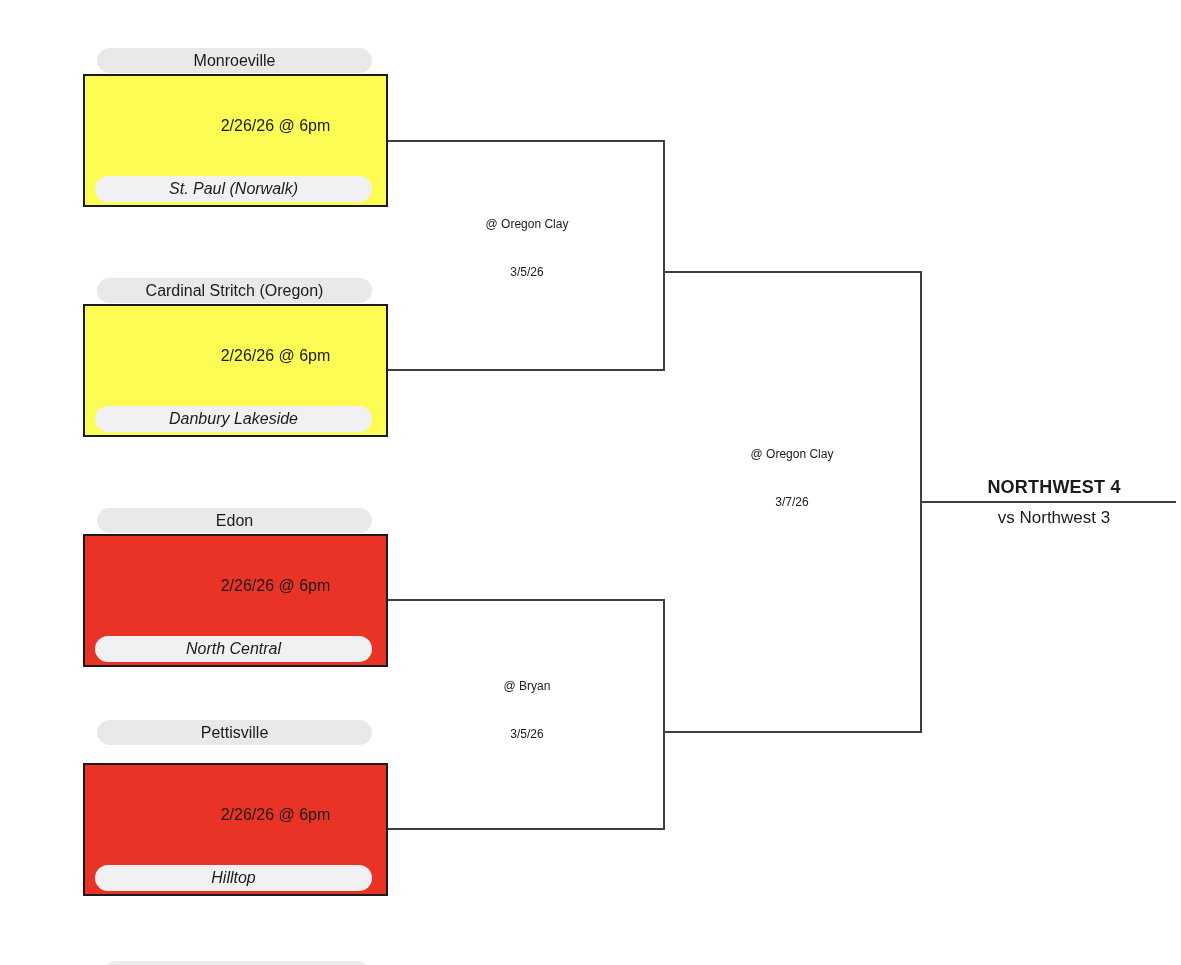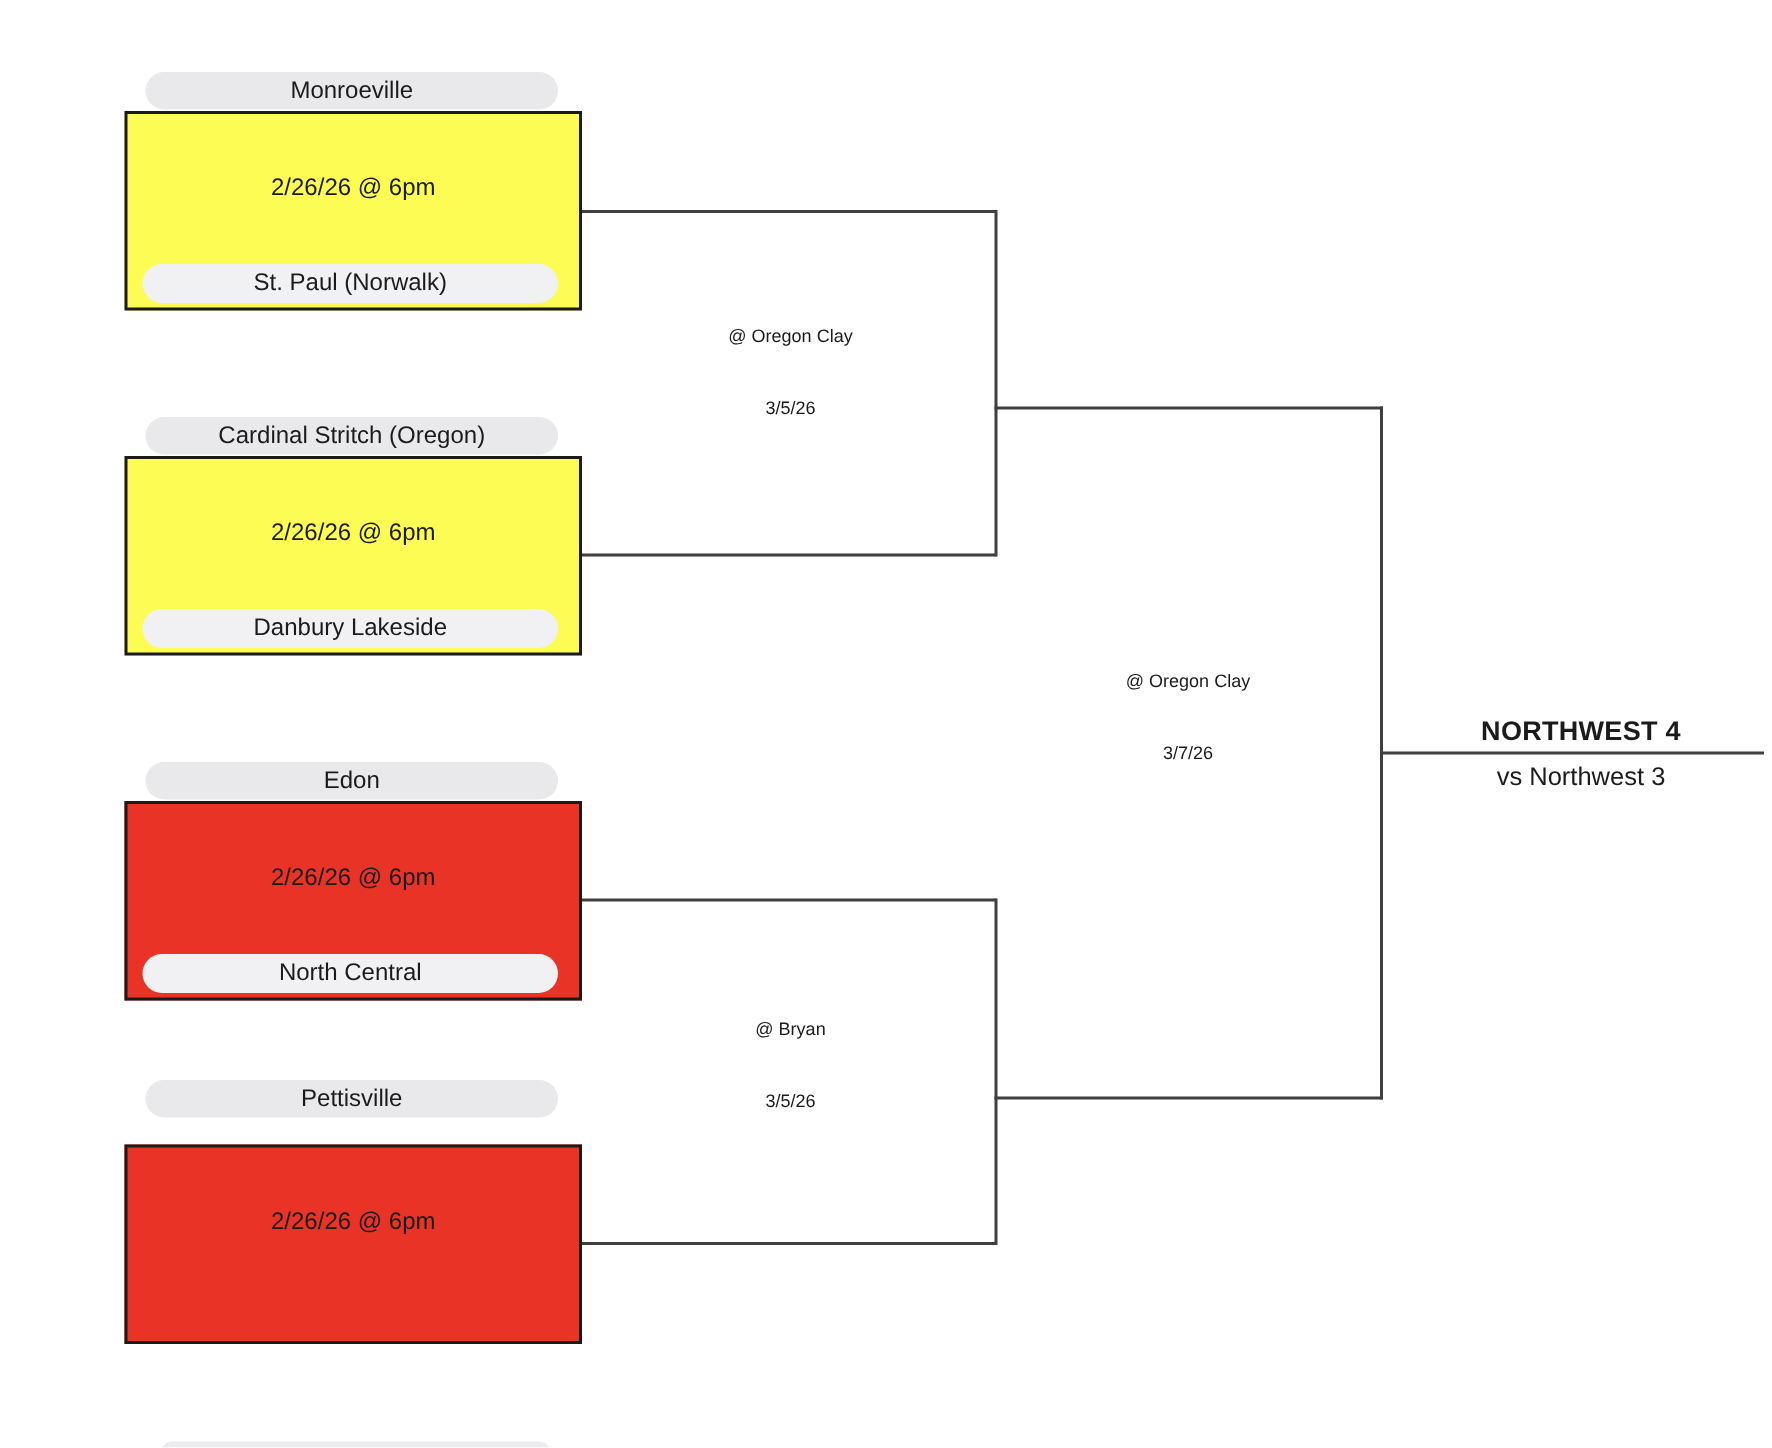--- a/index.html
+++ b/index.html
@@ -21,35 +21,37 @@
     line-height: 25px;
     height: 25px;
     white-space: nowrap;
     overflow: hidden;
   }
   .pill.inner {
     background: #f1f1f3;
     line-height: 26px;
     height: 26px;
     border-radius: 13px;
+    font-style: italic;
   }
   .box {
     position: absolute;
     width: 301px;
     height: 129px;
     border: 2px solid #1b1b1b;
   }
   .box .date {
     position: absolute;
     top: 40px;
     left: 0;
     width: 100%;
     text-align: center;
     font-size: 16px;
     line-height: 20px;
+    padding-left: 40px;
   }
   .box .pill.inner {
     left: 10px;
     width: 277px;
     bottom: 3px;
   }
   .line {
     position: absolute;
     background: #3f3f3f;
   }
@@ -110,20 +112,21 @@
 
   <div class="pill" style="left:97px; top:508px; width:275px;">Edon</div>
   <div class="box" style="left: 83px; top: 534px; background: rgb(233, 51, 39);">
     <div class="date">2/26/26 @ 6pm</div>
     <div class="pill inner">North Central</div>
   </div>
 
   <div class="pill" style="left:97px; top:720px; width:275px;">Pettisville</div>
   <div class="box" style="left: 83px; top: 763px; background: rgb(233, 51, 39);">
     <div class="date">2/26/26 @ 6pm</div>
+    <div class="pill inner">Hilltop</div>
   </div>
 
   <div class="line h" style="left:388px; top:140px; width:276px;"></div>
   <div class="line h" style="left:388px; top:369px; width:276px;"></div>
   <div class="line v" style="left:663px; top:140px; height:231px;"></div>
   <div class="line h" style="left:663px; top:271px; width:259px;"></div>
 
   <div class="line h" style="left:388px; top:599px; width:276px;"></div>
   <div class="line h" style="left:388px; top:828px; width:276px;"></div>
   <div class="line v" style="left:663px; top:599px; height:231px;"></div>

